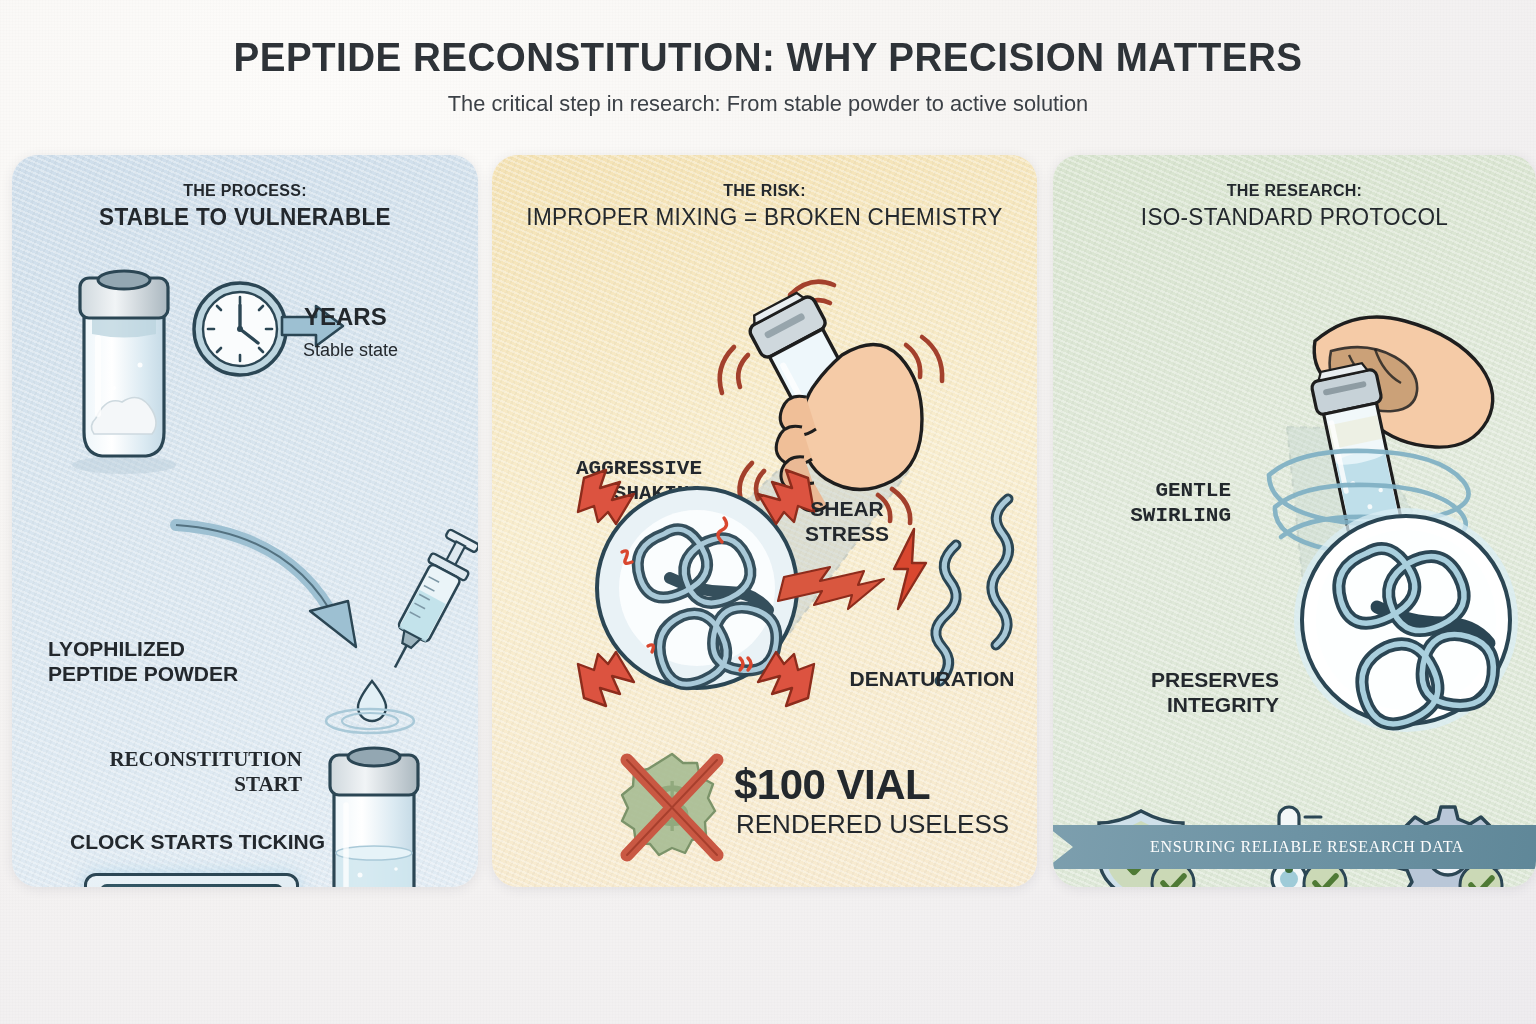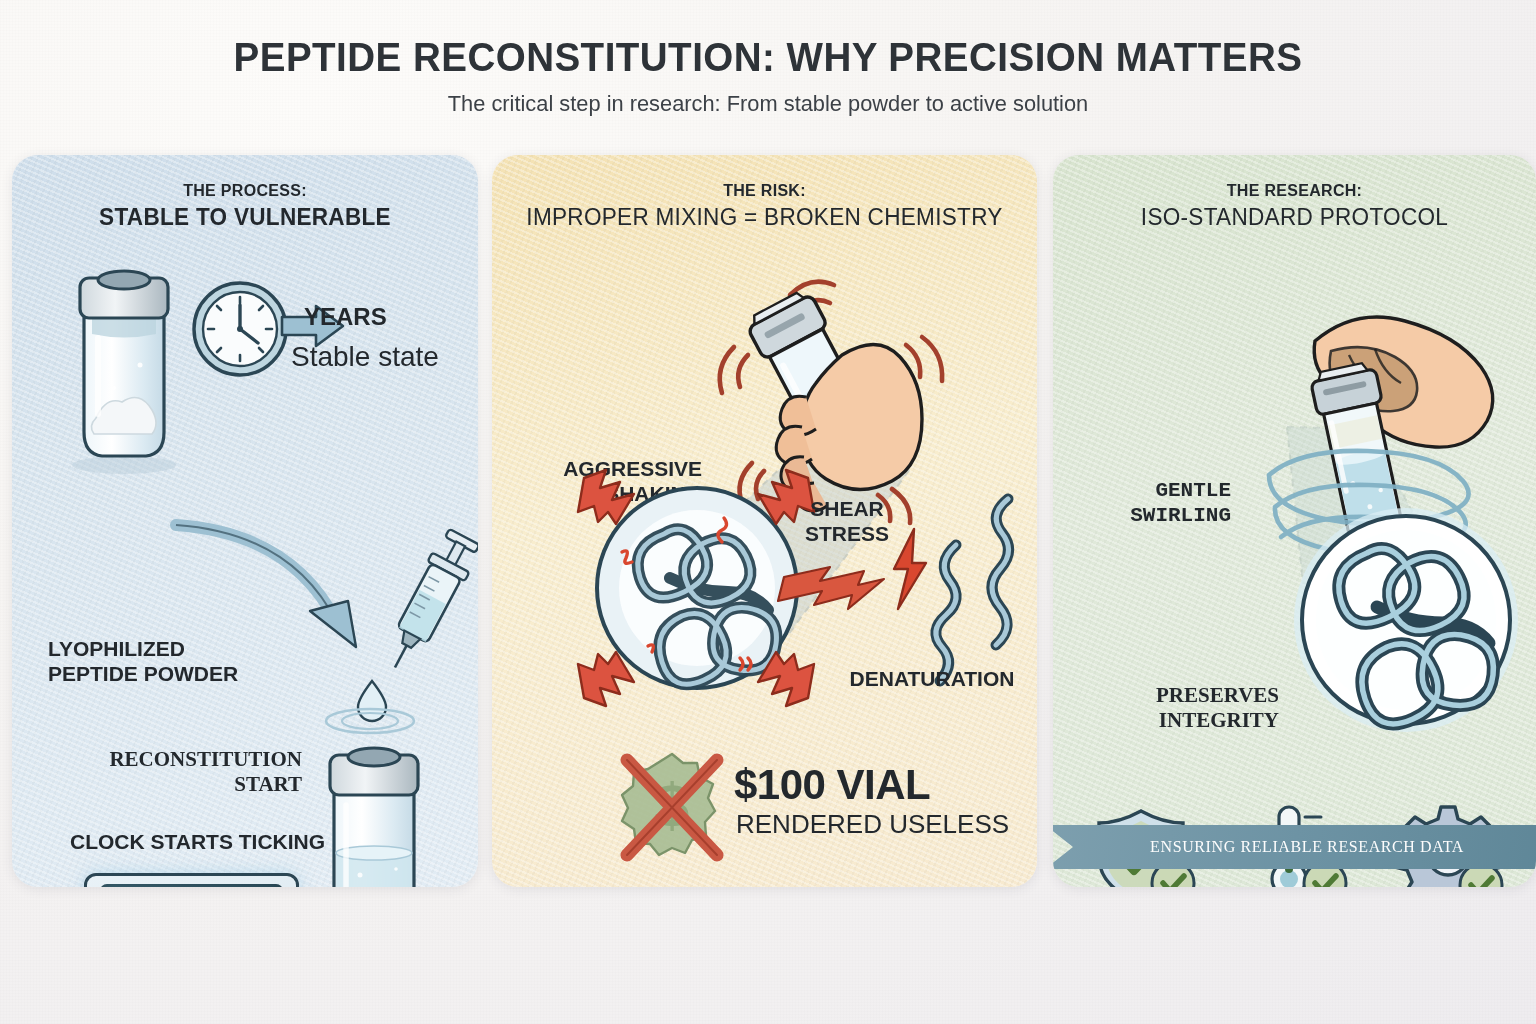--- a/index.html
+++ b/index.html
@@ -156,21 +156,21 @@
       <line x1="52" y1="52" x2="52" y2="28" stroke="#2b4654" stroke-width="3.4" stroke-linecap="round"></line>
       <line x1="52" y1="52" x2="70" y2="66" stroke="#2b4654" stroke-width="3.4" stroke-linecap="round"></line>
       <circle cx="52" cy="52" r="3" fill="#2b4654"></circle>
     </svg>
 
     <svg style="position:absolute;left:268px;top:148px;" width="66" height="46" viewBox="0 0 66 46">
       <path d="M2 14 h34 v-11 l27 20 l-27 20 v-11 h-34 z" fill="#9dc0d2" stroke="#2b4654" stroke-width="2.6" stroke-linejoin="round"></path>
     </svg>
 
     <div class="lbl bold" style="left:292px;top:148px;font-size:24px;">YEARS</div>
-    <div class="lbl" style="left:279px;top:185px;font-size:28px;text-align:right;">Stable state</div>
+    <div class="lbl" style="left:291px;top:185px;font-size:18px;text-align:right;">Stable state</div>
 
     <svg style="position:absolute;left:160px;top:360px;" width="230" height="140" viewBox="0 0 230 140">
       <path d="M4 10 Q120 18 165 108" fill="none" stroke="#9dc0d2" stroke-width="12" stroke-linecap="round"></path>
       <path d="M4 10 Q120 18 165 108" fill="none" stroke="#2b4654" stroke-width="2" opacity=".65"></path>
       <path d="M138 96 l46 36 l-8 -46 z" fill="#9dc0d2" stroke="#2b4654" stroke-width="2.4" stroke-linejoin="round"></path>
     </svg>
 
     <svg style="position:absolute;left:370px;top:368px;" width="90" height="160" viewBox="0 0 90 160">
       <g transform="rotate(28 45 80)">
         <rect x="30" y="4" width="34" height="9" rx="3" fill="#e6eef3" stroke="#2b4654" stroke-width="2.4"></rect>
@@ -283,21 +283,21 @@
       </g>
 
       <path d="M160 92 q36 -22 58 2 q22 24 22 62 q0 46 -30 62 q-34 18 -66 -2 q-22 -14 -24 -44
                q-2 -32 14 -52 q10 -14 26 -28 z" fill="#f5cba7" stroke="#1e1e1e" stroke-width="3.4"></path>
       <path d="M124 134 q-18 -4 -24 12 q-6 16 8 24 q12 6 26 -4" fill="#f0bf98" stroke="#1e1e1e" stroke-width="3"></path>
       <path d="M120 164 q-18 -4 -24 12 q-6 16 8 24 q12 6 26 -4" fill="#f0bf98" stroke="#1e1e1e" stroke-width="3"></path>
       <path d="M122 194 q-16 -2 -22 12 q-4 14 8 21 q12 5 24 -4" fill="#eab995" stroke="#1e1e1e" stroke-width="3"></path>
       <path d="M132 220 q-12 0 -16 11 q-2 12 9 16 q10 3 20 -4" fill="#eab995" stroke="#1e1e1e" stroke-width="3"></path>
     </svg>
 
-    <div class="lbl bold r" style="left:20px;top:302px;width:190px;">
+    <div class="lbl bold r" style="left:20px;top:302px;width:190px;font-family:Liberation Mono, monospace;">
       <span>AGGRESSIVE</span><br>
       <span>SHAKING</span>
     </div>
 
     
     <svg style="position:absolute;left:60px;top:305px;" width="290" height="260" viewBox="0 0 290 260">
       <circle cx="145" cy="128" r="100" fill="#e9f2f6" stroke="#2b4654" stroke-width="4"></circle>
       <circle cx="145" cy="128" r="78" fill="#fbfdfe" opacity=".95"></circle>
 
       <g fill="none" stroke="#2b4654" stroke-width="12" stroke-linecap="round" stroke-linejoin="round" opacity=".95">
@@ -437,21 +437,21 @@
         <path d="M96 112 q32 16 66 16 q30 0 46 20"></path>
       </g>
       <g fill="none" stroke="#a9cfdd" stroke-width="5.5" stroke-linecap="round">
         <path d="M86 58 q-36 14 -26 48 q10 34 48 16 q38 -18 20 -48 q-18 -30 -42 -16 z"></path>
         <path d="M128 68 q34 -18 50 14 q16 32 -18 48 q-34 16 -48 -14 q-14 -30 16 -48 z"></path>
         <path d="M180 140 q36 6 32 40 q-4 34 -40 30 q-36 -4 -30 -40 q6 -34 38 -30 z"></path>
         <path d="M106 152 q-34 16 -22 52 q12 36 48 20 q36 -16 20 -50 q-16 -34 -46 -22 z"></path>
       </g>
     </svg>
 
-    <div class="lbl bold r" style="left:10px;top:528px;width:216px;font-family:Liberation Serif, serif;">
+    <div class="lbl bold r" style="left:10px;top:513px;width:216px;">
       <span>PRESERVES</span><br>
       <span>INTEGRITY</span>
     </div>
 
     <div class="badge-row">
       <div class="connector" style="left:110px;width:72px;"></div>
       <div class="connector" style="left:248px;width:72px;"></div>
 
       <div class="badge" style="left:-6px;top:0;">
         <svg width="128" height="108" viewBox="0 0 128 108">

